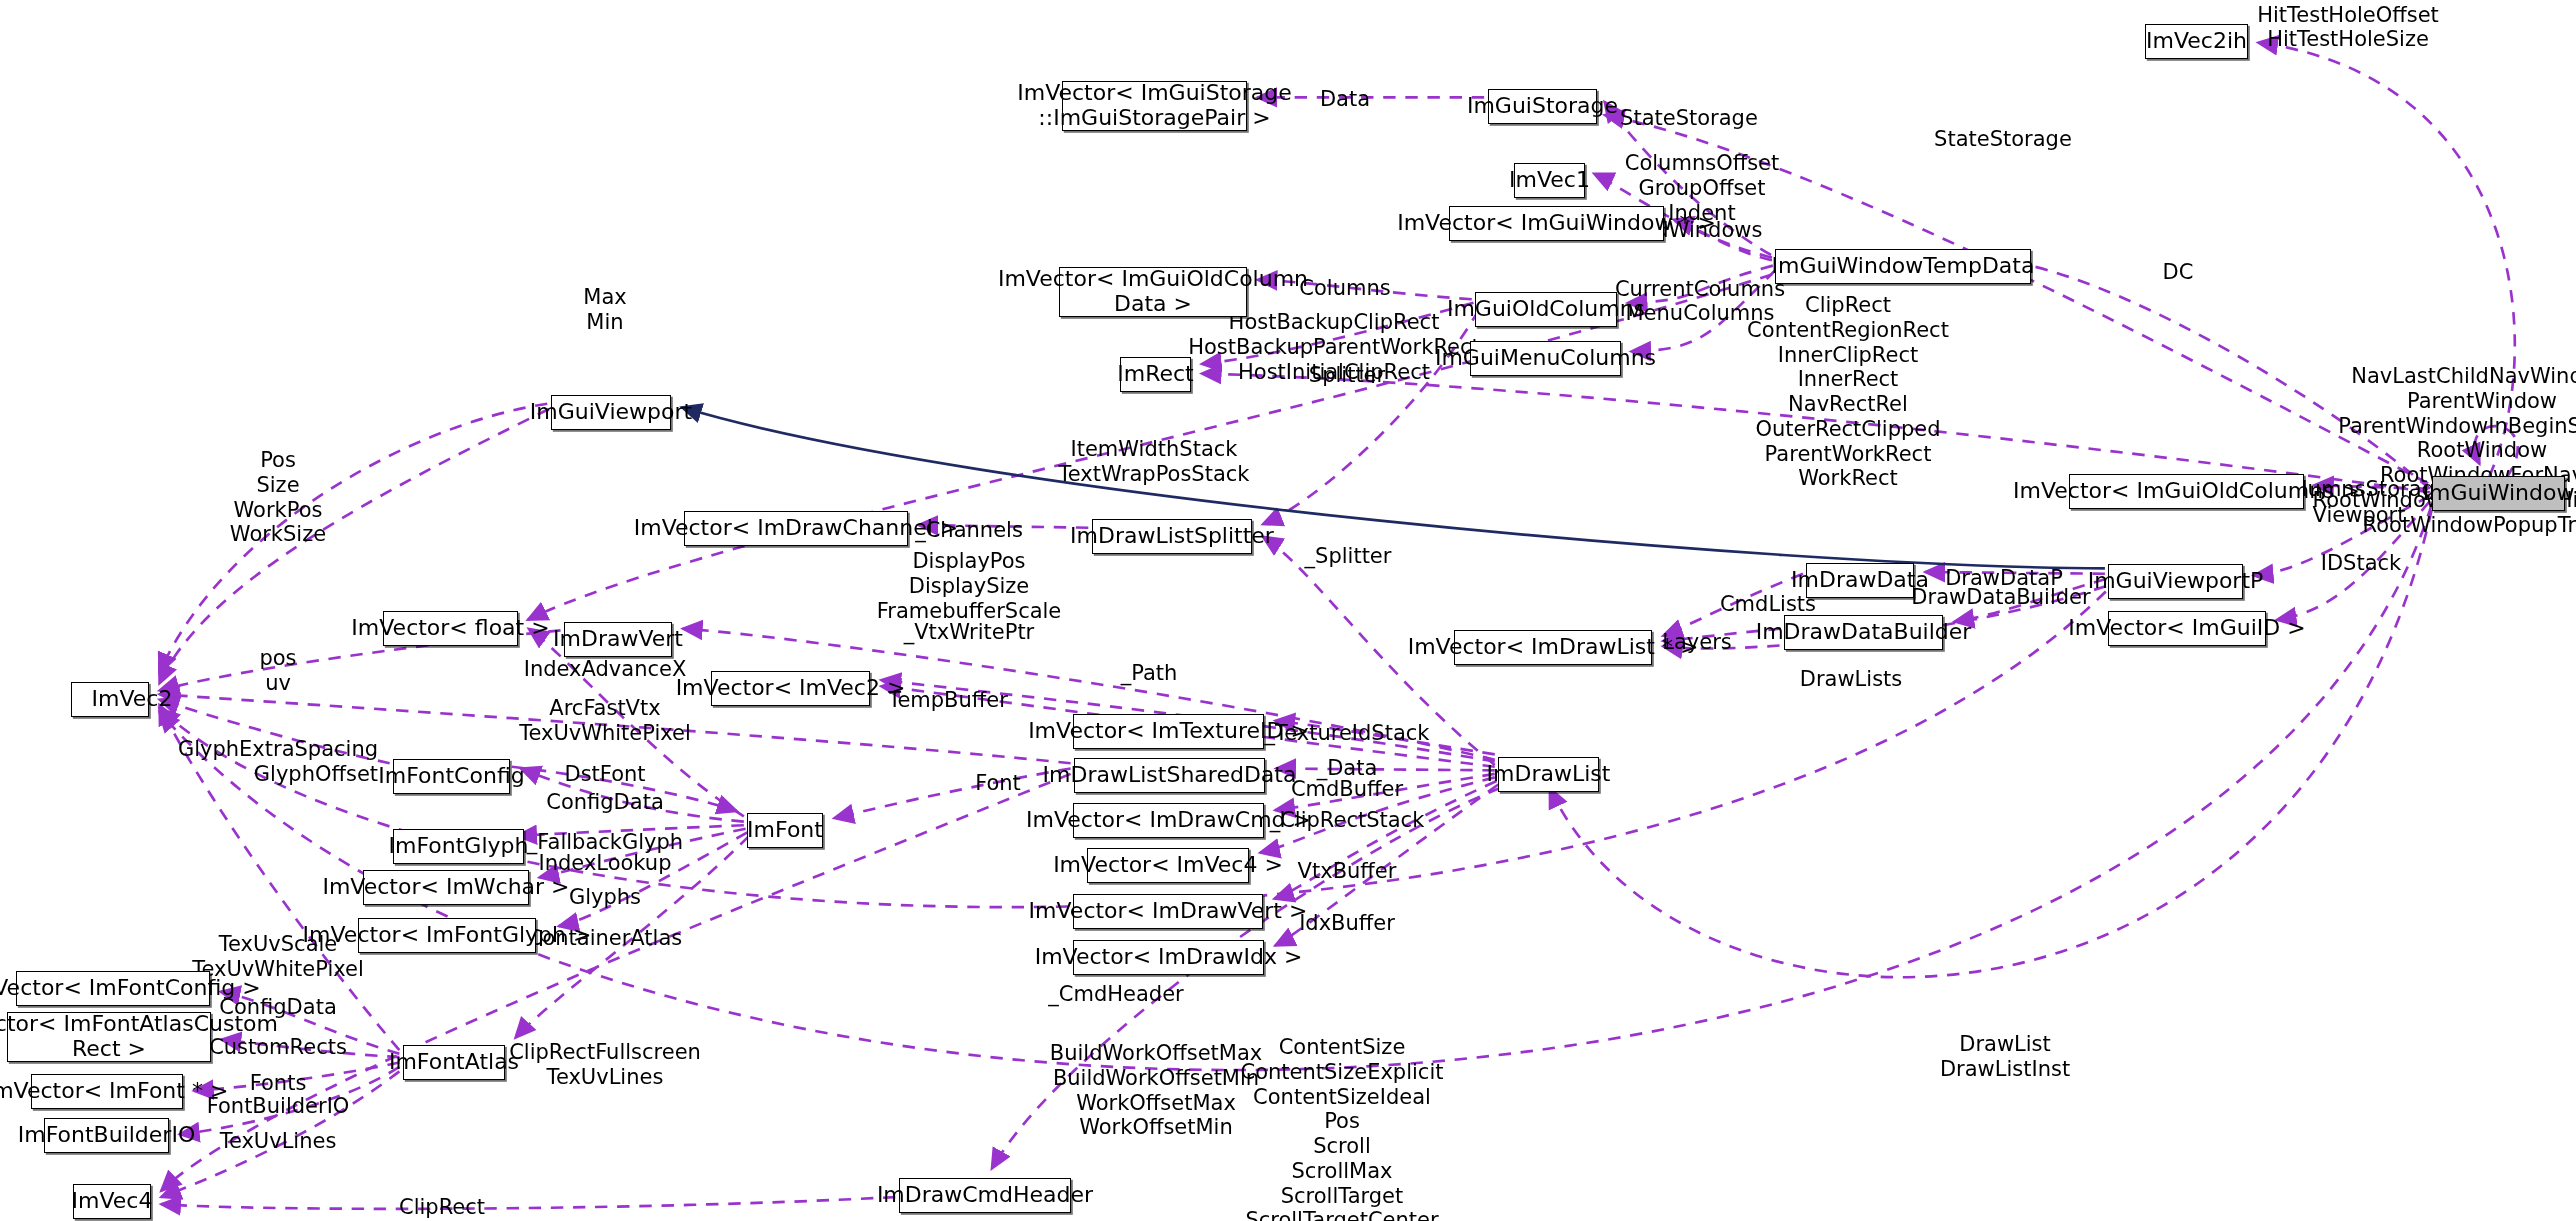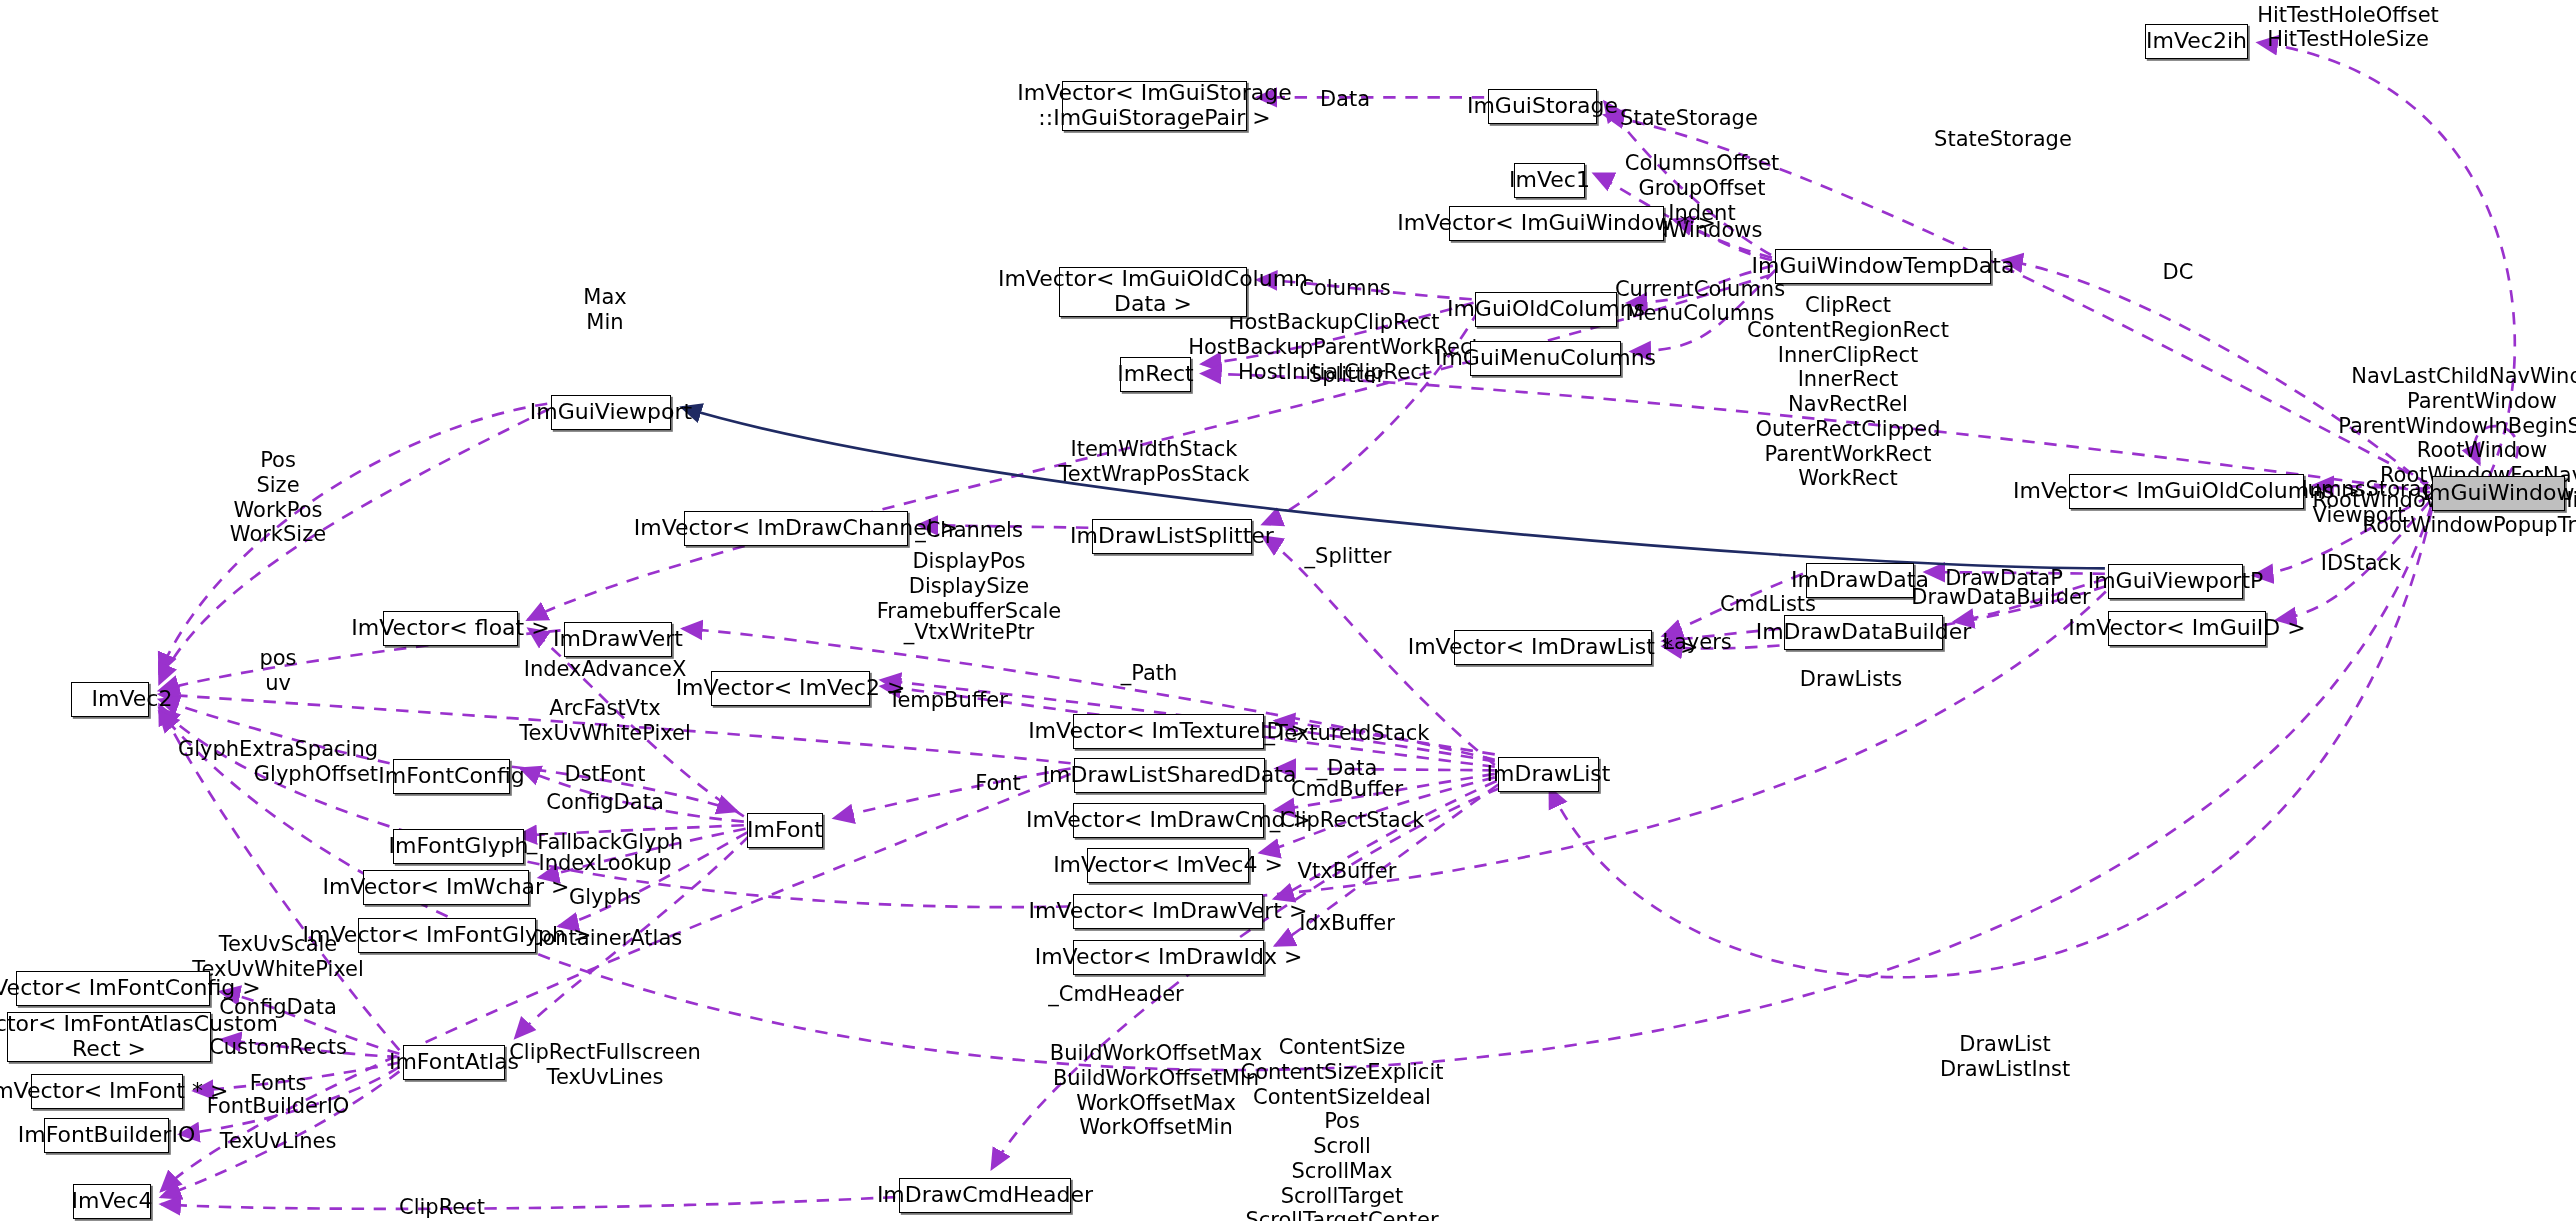--- a/index.html
+++ b/index.html
@@ -192,21 +192,21 @@
       <path d="M2377,642 C2000,640 1100,560 770,460"></path>
     </g>
   </svg>
 
   <div class="node" style="left:2145px;top:24px;width:103px;height:35px;"><span>ImVec2ih</span></div>
   <div class="node" style="left:1062px;top:81px;width:185px;height:50px;"><span>ImVector&lt; ImGuiStorage
 ::ImGuiStoragePair &gt;</span></div>
   <div class="node" style="left:1488px;top:89px;width:109px;height:35px;"><span>ImGuiStorage</span></div>
   <div class="node" style="left:1514px;top:163px;width:71px;height:35px;"><span>ImVec1</span></div>
   <div class="node" style="left:1449px;top:206px;width:215px;height:35px;"><span>ImVector&lt; ImGuiWindow * &gt;</span></div>
-  <div class="node" style="left:1775px;top:249px;width:216px;height:35px;"><span>ImGuiWindowTempData</span></div>
+  <div class="node" style="left:1775px;top:249px;width:256px;height:35px;"><span>ImGuiWindowTempData</span></div>
   <div class="node" style="left:1059px;top:267px;width:188px;height:50px;"><span>ImVector&lt; ImGuiOldColumn
 Data &gt;</span></div>
   <div class="node" style="left:1475px;top:292px;width:142px;height:35px;"><span>ImGuiOldColumns</span></div>
   <div class="node" style="left:1470px;top:341px;width:151px;height:35px;"><span>ImGuiMenuColumns</span></div>
   <div class="node" style="left:1120px;top:357px;width:71px;height:35px;"><span>ImRect</span></div>
   <div class="node" style="left:551px;top:395px;width:120px;height:35px;"><span>ImGuiViewport</span></div>
   <div class="node" style="left:2069px;top:474px;width:235px;height:35px;"><span>ImVector&lt; ImGuiOldColumns &gt;</span></div>
   <div class="node highlight" style="left:2432px;top:476px;width:133px;height:35px;"><span>ImGuiWindow</span></div>
   <div class="node" style="left:684px;top:511px;width:224px;height:35px;"><span>ImVector&lt; ImDrawChannel &gt;</span></div>
   <div class="node" style="left:1092px;top:519px;width:160px;height:35px;"><span>ImDrawListSplitter</span></div>

